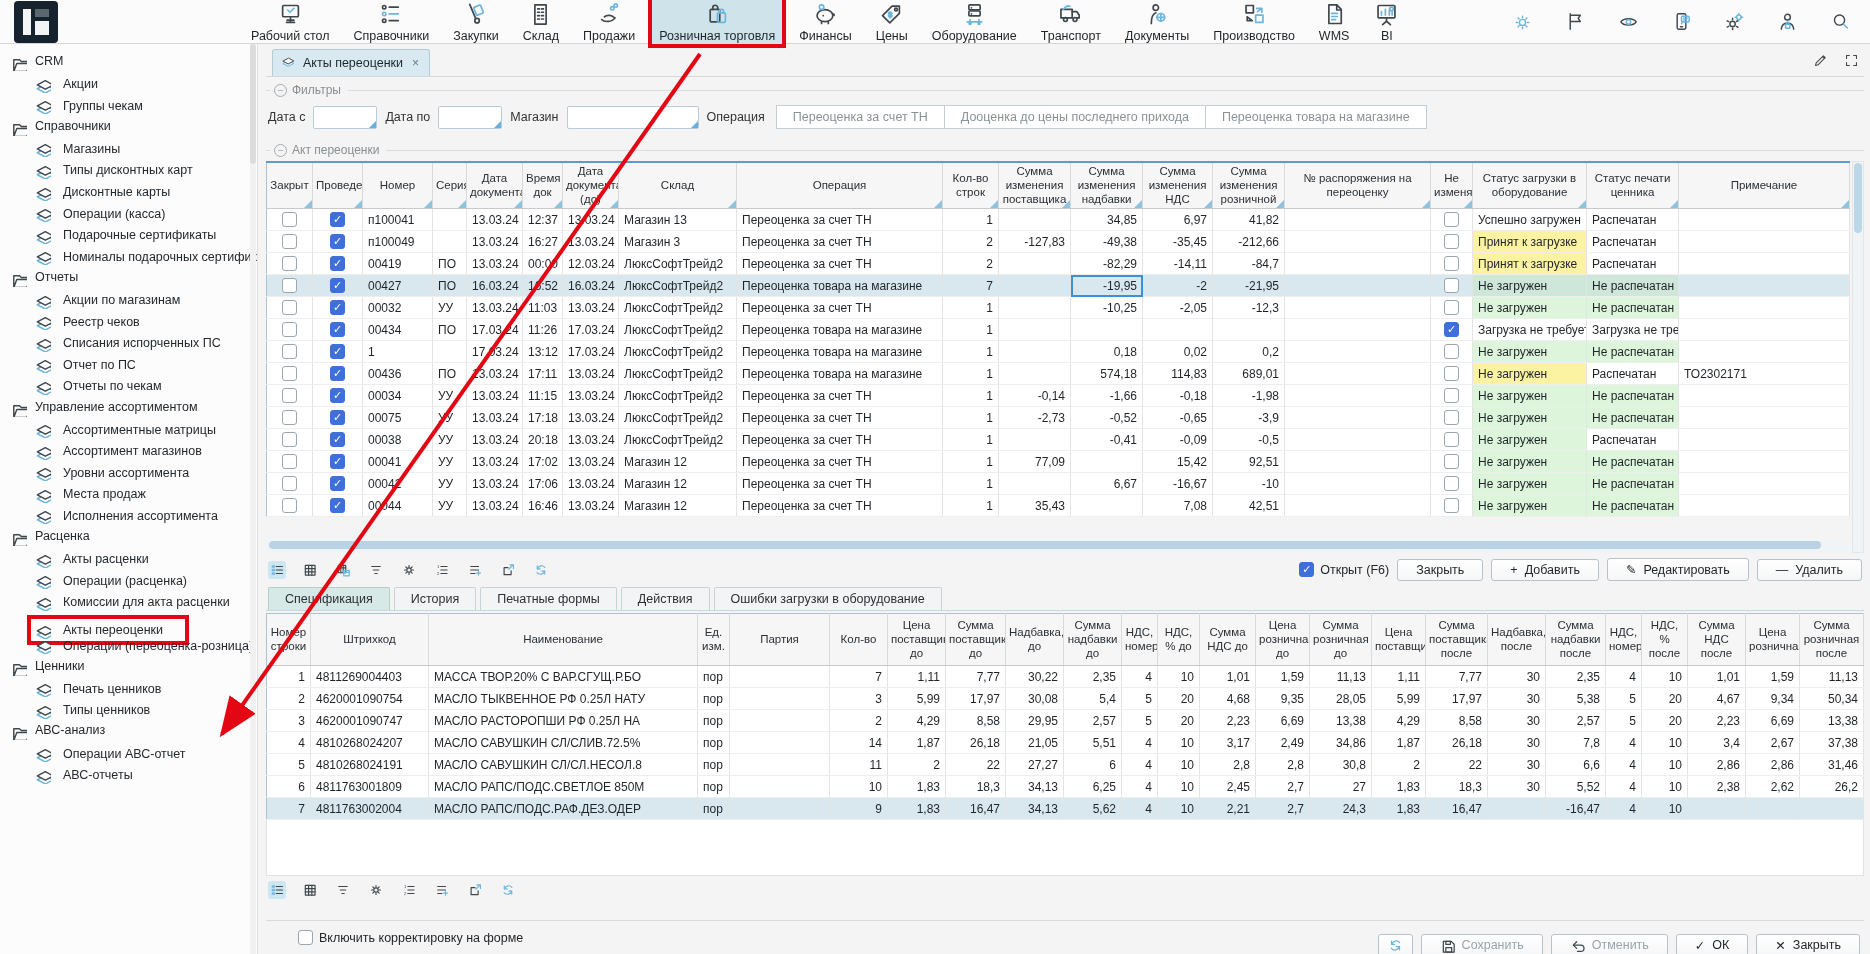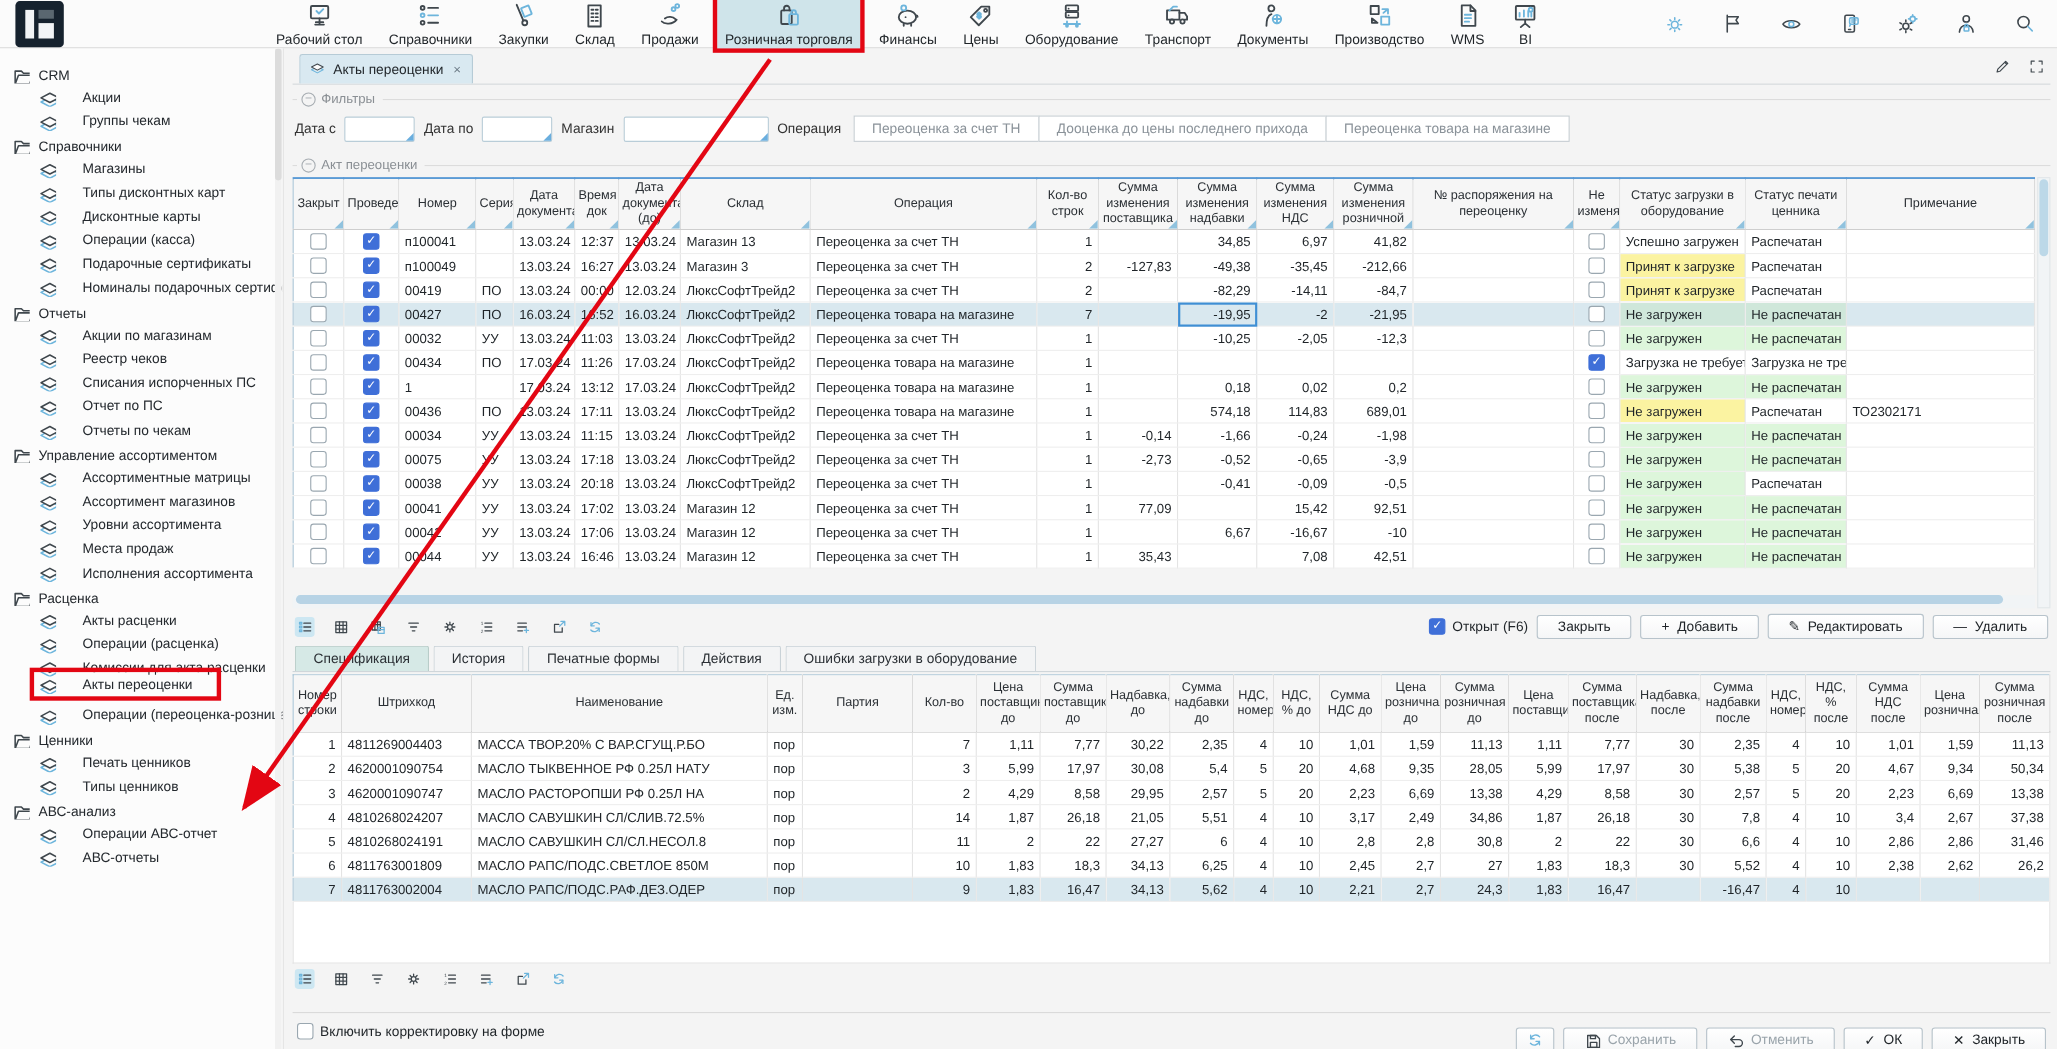--- a/index.html
+++ b/index.html
@@ -24,26 +24,26 @@
 
   .ic svg { width:100%; height:100%; stroke:#3f474d; fill:none; stroke-width:1.5; stroke-linecap:round; stroke-linejoin:round; }
   .ic svg .b { stroke:#6db5dc; }
   .ic svg text { stroke:none; fill:#3f474d; }
 
   
   .cols { flex:1; display:flex; min-height:0; }
   .sidebar { width:258px; background:#fcfcfc; border-right:1px solid #e0e0e0; padding-top:10px; overflow:hidden; flex:none; position:relative; }
   .side-scroll { position:absolute; right:1px; top:0; width:6px; height:100%; background:#f1f1f1; }
   .side-scroll .thumb { width:6px; height:120px; background:#dcdcdc; border-radius:3px; }
-  .tree-group, .tree-item { display:flex; align-items:flex-end; height:21.6px; cursor:pointer; font-size:12.5px; color:#24292e; white-space:nowrap; }
+  .tree-group, .tree-item { display:flex; align-items:flex-start; height:21.6px; cursor:pointer; font-size:12.5px; color:#24292e; white-space:nowrap; }
   .tree-group { padding-left:10px; gap:8px; }
   .tree-item { padding-left:34px; gap:8px; }
   .tree-group .ic { width:17px; height:17px; flex:none; }
   .tree-item .ic { width:17px; height:17px; flex:none; }
-  .tree-item .inner { display:flex; align-items:center; gap:24px; }
+  .tree-item .inner { display:flex; align-items:center; gap:12px; }
   .tree-item.ann .inner { border:4px solid #e30613; padding:0 22px 0 3px; margin-left:-7px; height:30px; }
 
   .main { flex:1; min-width:0; display:flex; flex-direction:column; background:#f4f4f4; padding:0 6px 0 8px; }
 
   
   .tabrow { height:33px; display:flex; align-items:flex-end; border-bottom:1px solid #d4d9dc; flex:none; position:relative; }
   .doc-tab { display:flex; align-items:center; gap:7px; background:#d9e9f1; border:1px solid #b6cbd6; border-bottom:none; border-radius:3px 3px 0 0; padding:5px 10px 6px 8px; font-size:12.5px; color:#1f2428; margin-left:6px; cursor:pointer; }
   .doc-tab .ic { width:15px; height:15px; }
   .doc-tab .x { color:#6b7a85; font-size:12px; margin-left:2px; cursor:pointer; }
   .tabrow-icons { position:absolute; right:4px; top:8px; display:flex; gap:14px; }
@@ -92,21 +92,21 @@
   .btn.disabled { color:#9aa4ab; }
   .btn .ic { width:14px; height:14px; }
 
   
   .spec-tabs { display:flex; gap:4px; border-bottom:1px solid #cfd6da; padding:3px 2px 0 2px; flex:none; }
   .spec-tab { border:1px solid #c9d2d7; border-bottom:none; background:#f3f4f5; color:#2b3035; font-size:12.5px; padding:4px 16px; border-radius:2px 2px 0 0; cursor:pointer; white-space:nowrap; }
   .spec-tab.active { background:#d6e9e6; border-color:#b9cdc9; }
 
   
   .footer { margin-top:auto; flex:none; border-top:1px solid #dadada; background:#f4f4f4; height:34px; display:flex; align-items:center; padding:0 4px; }
-  .footer .chk { display:flex; gap:6px; align-items:center; font-size:12.5px; color:#1f2428; }
+  .footer .chk { display:flex; gap:6px; align-items:center; font-size:12.5px; color:#1f2428;margin-left:28px; }
   .footer-right { margin-left:auto; display:flex; gap:8px; align-items:center;margin-top:15px; }
   .spacer-white { background:#fff; border:1px solid #e3e3e3; border-top:none; flex:none; }
   .btm-toolbar { padding:5px 2px 2px 2px; flex:none; }
 </style>
 </head>
 <body>
 
 <div class="app">
 
   <div class="topbar">
@@ -891,21 +891,21 @@
                   <td class="a-l">00034</td>
                   <td class="a-l">УУ</td>
                   <td class="a-l">13.03.24</td>
                   <td class="a-l">11:15</td>
                   <td class="a-l">13.03.24</td>
                   <td class="a-l">ЛюксСофтТрейд2</td>
                   <td class="a-l">Переоценка за счет ТН</td>
                   <td class="a-r">1</td>
                   <td class="a-r">-0,14</td>
                   <td class="a-r">-1,66</td>
-                  <td class="a-r">-0,24</td>
+                  <td class="a-r">-0,18</td>
                   <td class="a-r">-1,98</td>
                   <td class="a-l"></td>
                   <td class="a-c">
                     <span class="cb"></span>
                   </td>
                   <td class="a-l bg-g">Не загружен</td>
                   <td class="a-l bg-g">Не распечатан</td>
                   <td class="a-l"></td>
                 </tr>
                 <tr class="">

